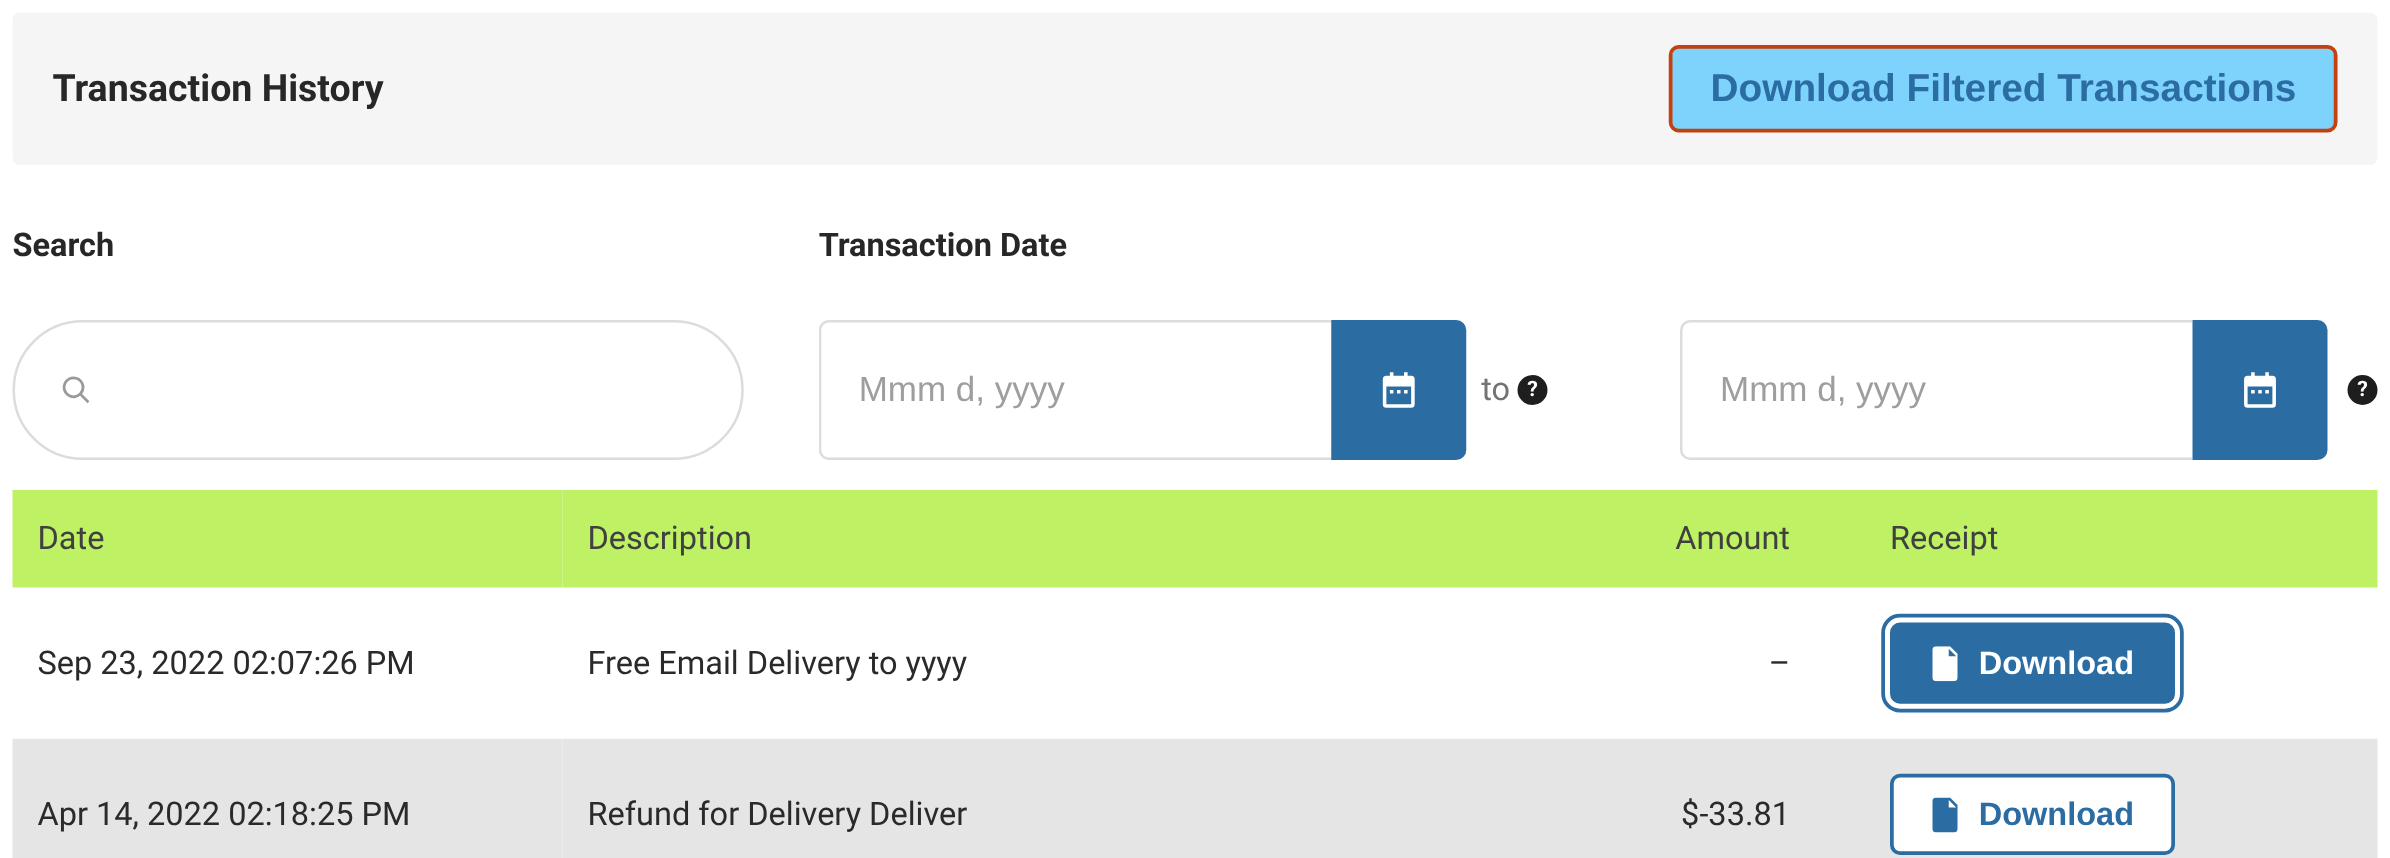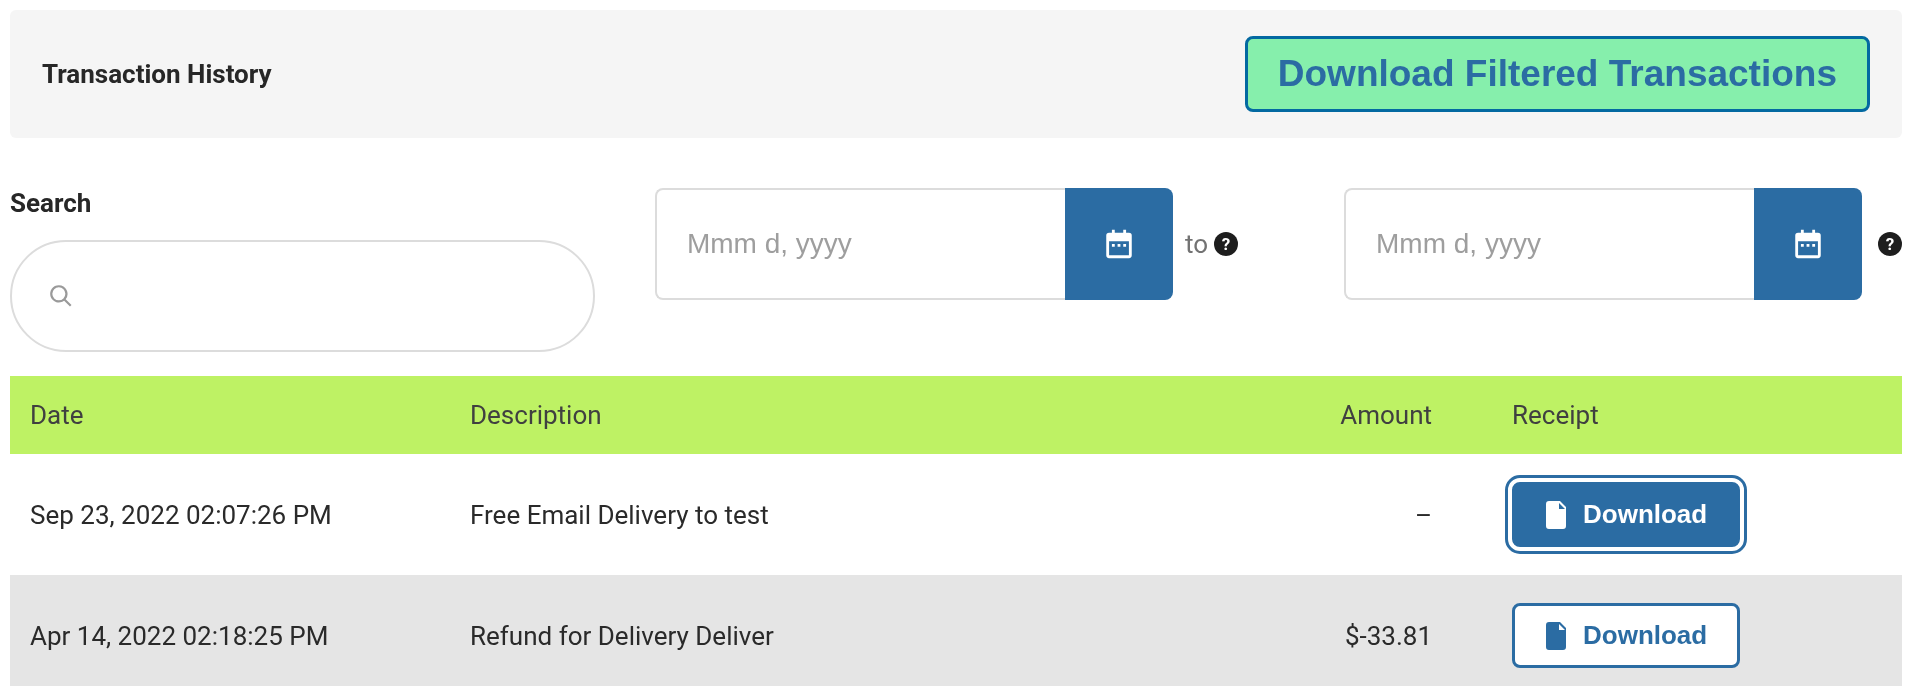--- a/index.html
+++ b/index.html
@@ -17,43 +17,44 @@
   .header-bar {
     background: #f5f5f5;
     border-radius: 6px;
     display: flex;
     align-items: center;
     justify-content: space-between;
     padding: 26px 32px;
     margin-bottom: 50px;
   }
   .header-title {
-    font-size: 26px;
+    font-size: 30px;
     font-weight: 700;
     color: #272727;
   }
   .download-filtered-btn {
-    border: 3px solid #0369a1;
-    background: #86efac;
+    border: 3px solid #c2410c;
+    background: #7dd3fc;
     color: #2b6ca3;
-    font-size: 37px;
+    font-size: 31px;
     font-weight: 700;
     border-radius: 8px;
     padding: 14px 30px;
     cursor: pointer;
   }
   .filters {
     display: flex;
     gap: 60px;
     margin-bottom: 24px;
     width: 100%;
   }
   .filter-group {
     display: flex;
     flex-direction: column;
+    gap: 22px;
   }
   .filter-group.search-group { width: 760px; }
   .filter-group.date-group { flex: 1; }
   .filter-label {
     font-size: 26px;
     font-weight: 700;
     color: #272727;
     margin-bottom: 22px;
   }
   .search-input-wrap {
@@ -187,20 +188,21 @@
       <div class="filter-label">Search</div>
       <div class="search-input-wrap">
         <svg class="search-icon-svg" viewBox="0 0 24 24">
           <path d="M10 2a8 8 0 0 1 6.32 12.9l5.39 5.39-1.42 1.42-5.39-5.39A8 8 0 1 1 10 2zm0 2a6 6 0 1 0 0 12 6 6 0 0 0 0-12z"></path>
         </svg>
         <input class="search-input" type="text" style="">
       </div>
     </div>
 
     <div class="filter-group date-group">
+      <div class="filter-label">Transaction Date</div>
       <div class="date-row">
         <div class="date-box">
           <input class="date-input" type="text" placeholder="Mmm d, yyyy" style="">
           <button class="date-cal-btn">
             <svg class="cal-icon" viewBox="0 0 24 24">
               <path d="M7 2v2H5a2 2 0 0 0-2 2v14a2 2 0 0 0 2 2h14a2 2 0 0 0 2-2V6a2 2 0 0 0-2-2h-2V2h-2v2H9V2H7zm-2 8h14v10H5V10zm2 2v2h2v-2H7zm4 0v2h2v-2h-2zm4 0v2h2v-2h-2z"></path>
             </svg>
           </button>
         </div>
         <div class="sep-group">
@@ -227,21 +229,21 @@
       <tr>
         <th class="col-date">Date</th>
         <th class="col-desc">Description</th>
         <th class="col-amount">Amount</th>
         <th class="col-receipt">Receipt</th>
       </tr>
     </thead>
     <tbody>
       <tr>
         <td class="col-date">Sep 23, 2022 02:07:26 PM</td>
-        <td class="col-desc">Free Email Delivery to test</td>
+        <td class="col-desc">Free Email Delivery to yyyy</td>
         <td class="col-amount">–</td>
         <td class="col-receipt">
           <button class="receipt-btn primary">
             <svg class="pdf-icon light" viewBox="0 0 24 28">
               <path d="M4 0h11l6 6v19a3 3 0 0 1-3 3H4a3 3 0 0 1-3-3V3a3 3 0 0 1 3-3zm10 2v6h6M7 14h10v2H7zm0 4h10v2H7z"></path>
             </svg>
             <span>Download</span>
           </button>
         </td>
       </tr>

